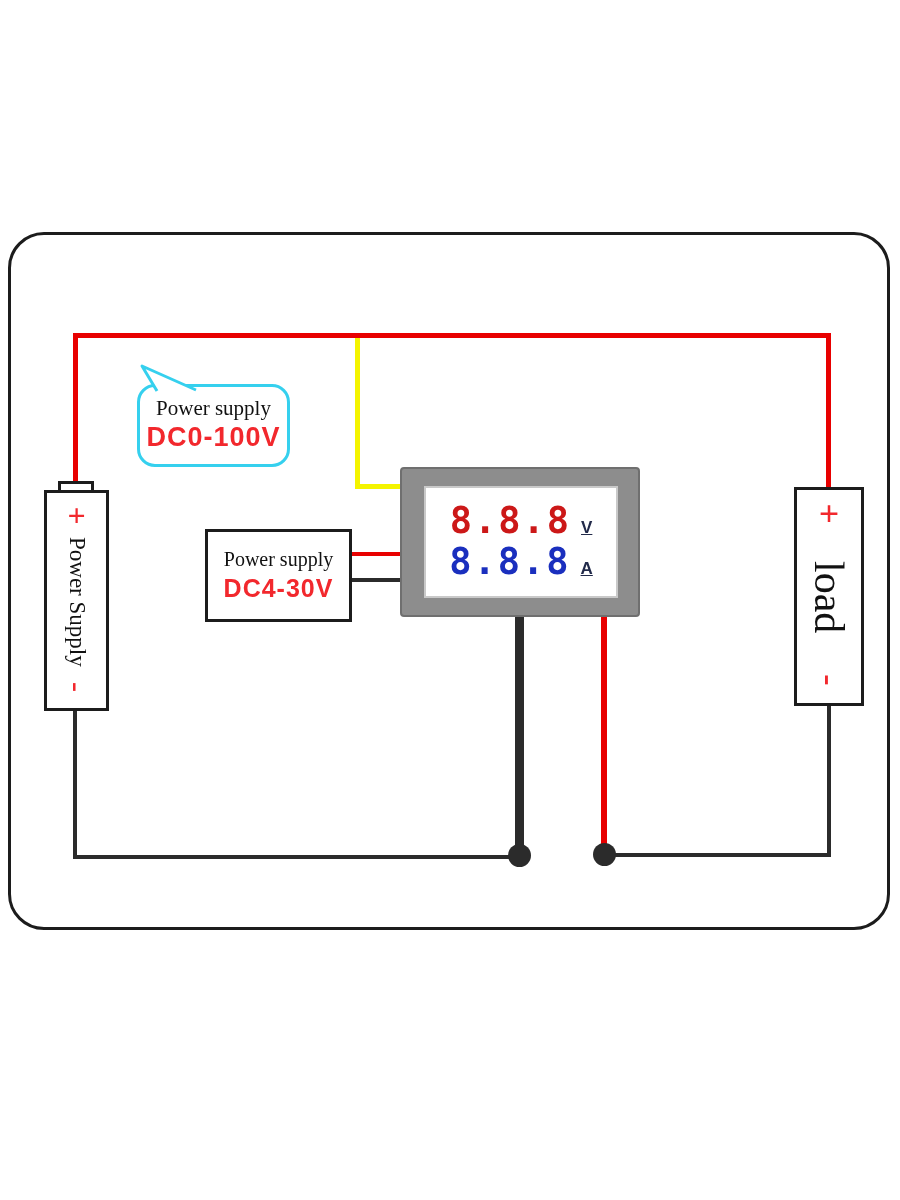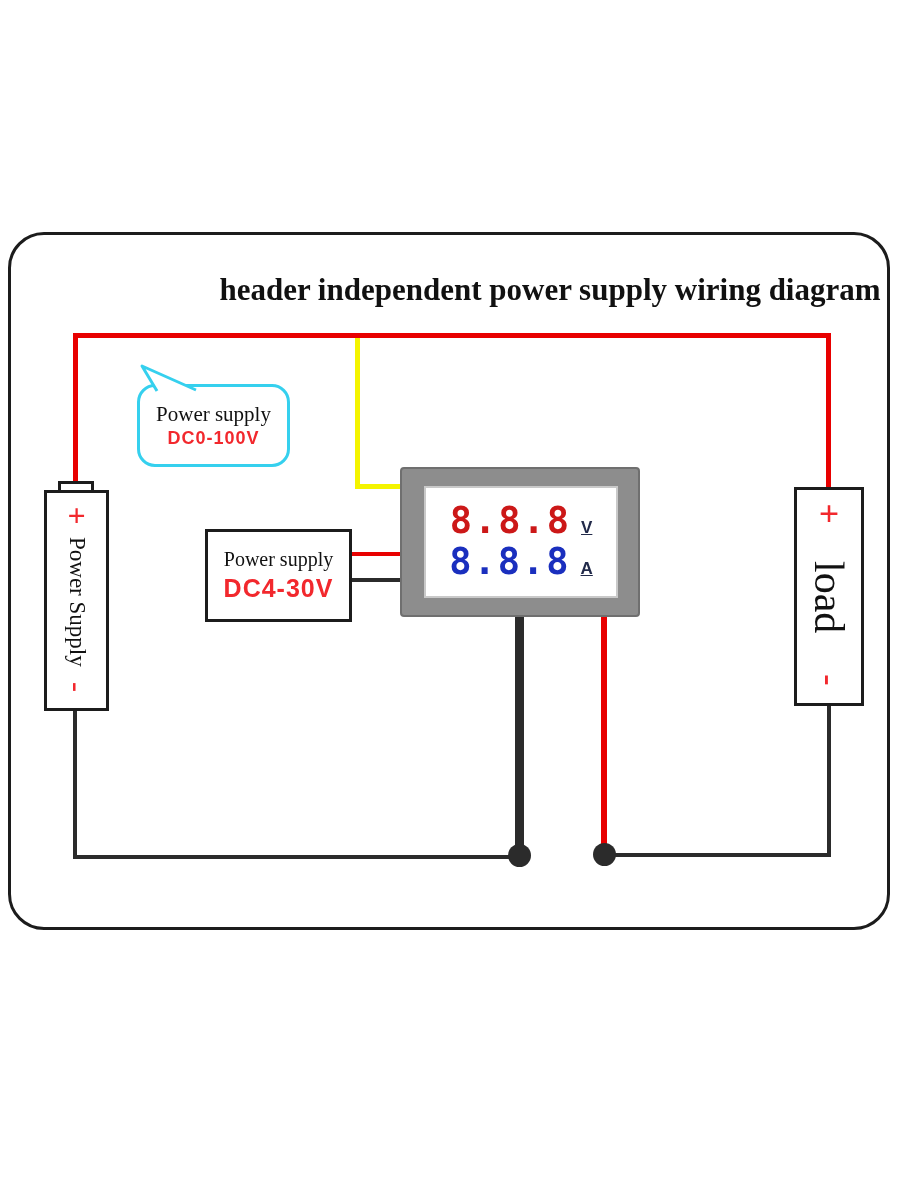--- a/index.html
+++ b/index.html
@@ -23,21 +23,21 @@
     position:absolute;width:23px;height:23px;border-radius:50%;
     background:var(--wire-black,#222);
   }
   
   .bubble{
     position:absolute;left:137px;top:384px;width:147px;height:77px;
     border:3px solid var(--callout-border,#35d0ee);border-radius:18px;background:#fff;
     display:flex;flex-direction:column;align-items:center;justify-content:center;z-index:3;
   }
   .bubble .l1{font-family:"Liberation Serif",serif;font-size:21px;color:#111;line-height:1.2;}
-  .bubble .l2{font-family:"Liberation Sans",sans-serif;font-size:18px;font-weight:bold;color:var(--label-red,#f2282d);letter-spacing:1px;line-height:1.25;}
+  .bubble .l2{font-family:"Liberation Sans",sans-serif;font-size:27px;font-weight:bold;color:var(--label-red,#f2282d);letter-spacing:1px;line-height:1.25;}
   .bubble-tail{position:absolute;left:130px;top:356px;z-index:4;}
   
   .sense-box{
     position:absolute;left:205px;top:529px;width:141px;height:87px;
     border:3px solid var(--border-black,#1c1c1c);background:#fff;
     display:flex;flex-direction:column;align-items:center;justify-content:center;z-index:2;
   }
   .sense-box .l1{font-family:"Liberation Serif",serif;font-size:20px;color:#111;line-height:1.3;}
   .sense-box .l2{font-family:"Liberation Sans",sans-serif;font-size:25px;font-weight:bold;color:var(--label-red,#f2282d);letter-spacing:1px;line-height:1.3;}
   
@@ -90,21 +90,20 @@
   .ps-box .vlabel{font-size:23px;}
   .load-box .vlabel{font-size:42px;}
 </style>
 </head>
 <body>
 
 <div class="canvas">
 
   <div class="frame"></div>
 
-  <div class="title">header independent power supply wiring diagram</div>
 
   <div class="wire w-red" style="left:73px;top:333px;width:758px;height:5px;"></div>
   <div class="wire w-red" style="left:73px;top:333px;width:5px;height:152px;"></div>
   <div class="wire w-red" style="left:826px;top:333px;width:5px;height:156px;"></div>
   <div class="wire w-yellow" style="left:355px;top:338px;width:5px;height:151px;"></div>
   <div class="wire w-yellow" style="left:355px;top:484px;width:50px;height:5px;"></div>
   <div class="wire w-red" style="left:346px;top:552px;width:58px;height:4px;"></div>
   <div class="wire w-black" style="left:346px;top:578px;width:58px;height:4px;"></div>
   <div class="wire w-black" style="left:515px;top:615px;width:9px;height:242px;"></div>
   <div class="wire w-red" style="left:601px;top:615px;width:6px;height:242px;"></div>

